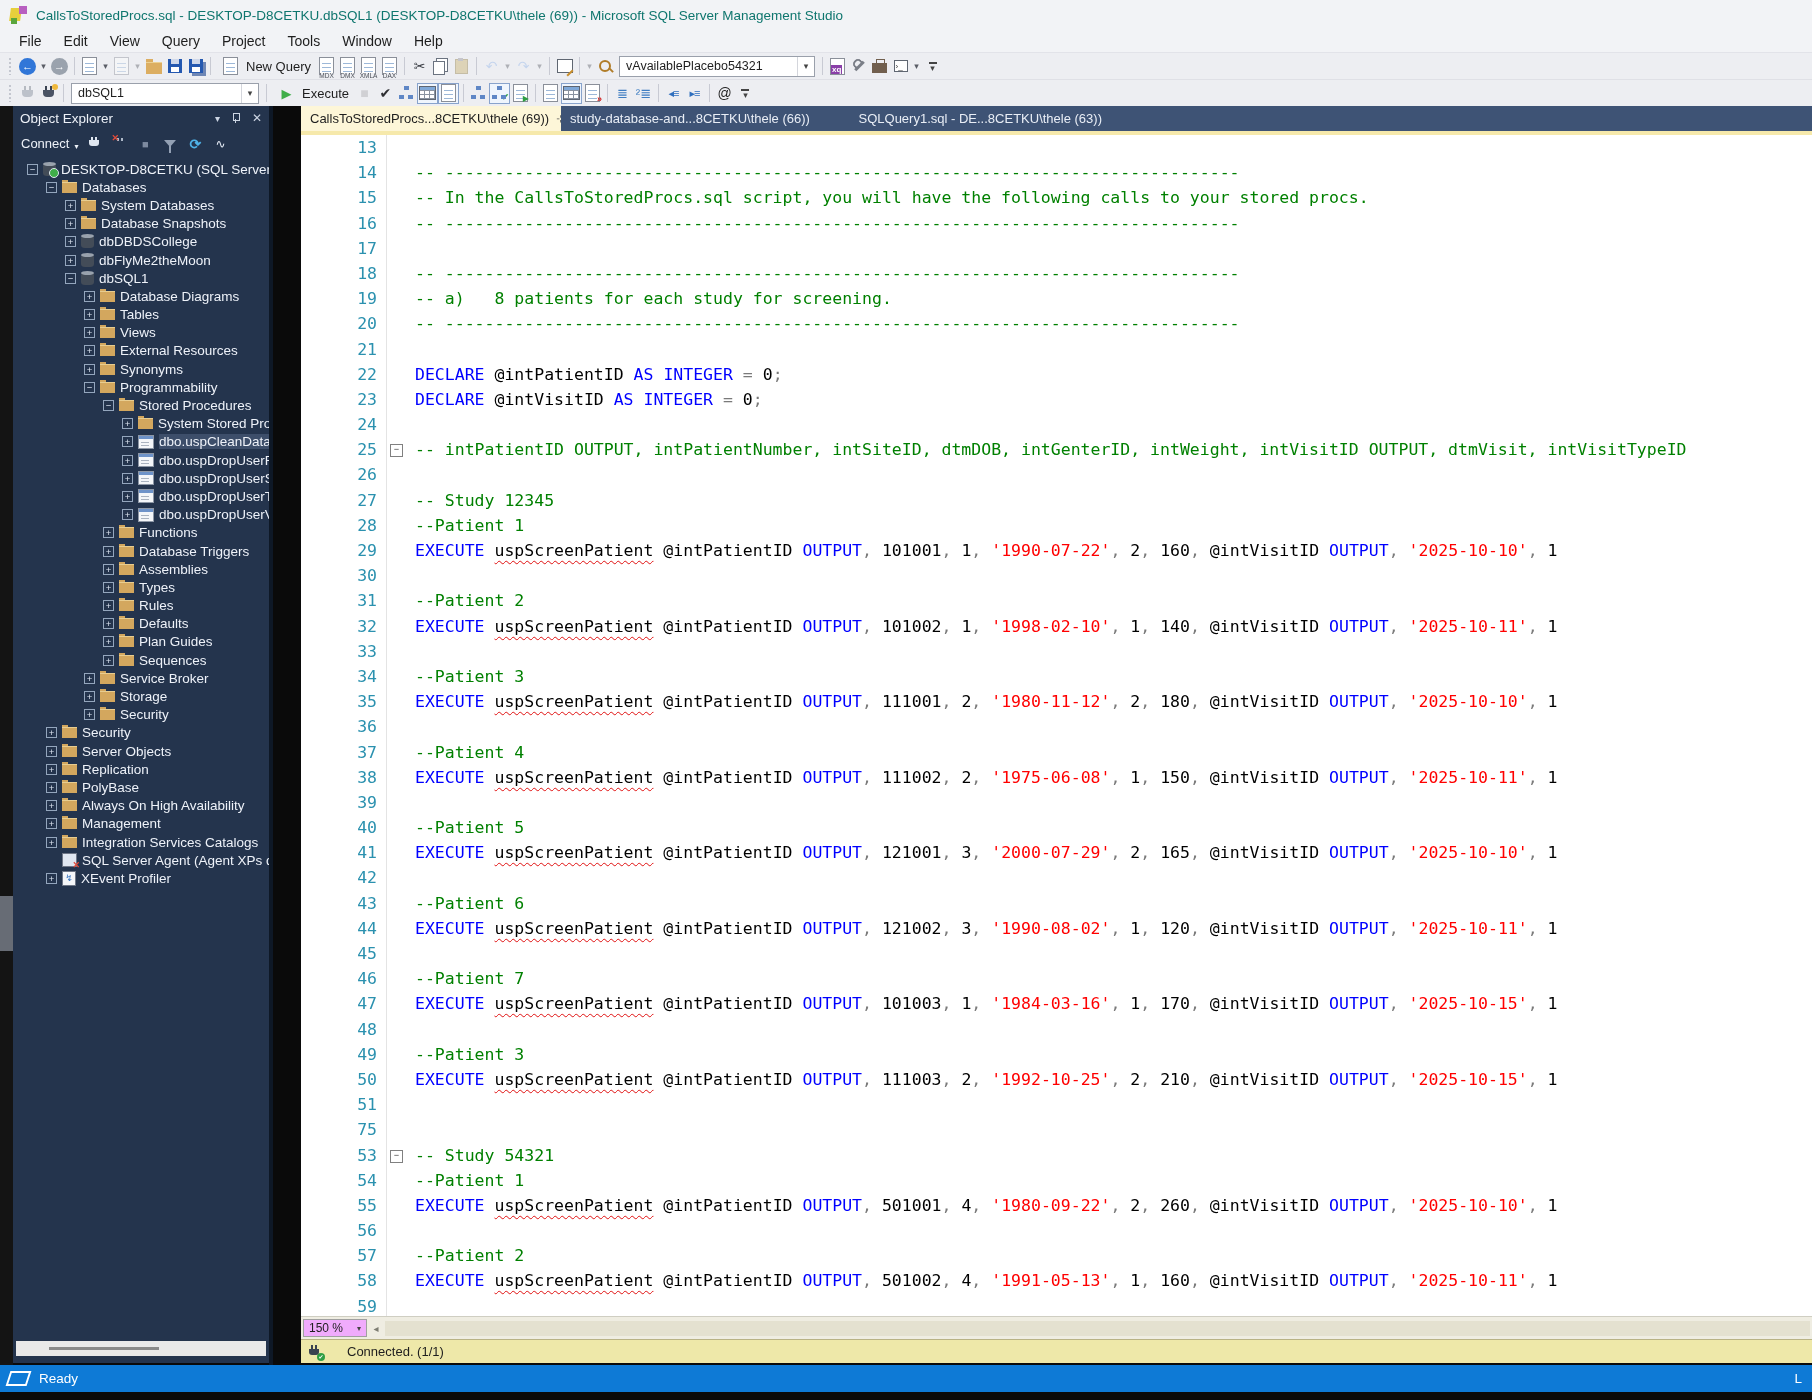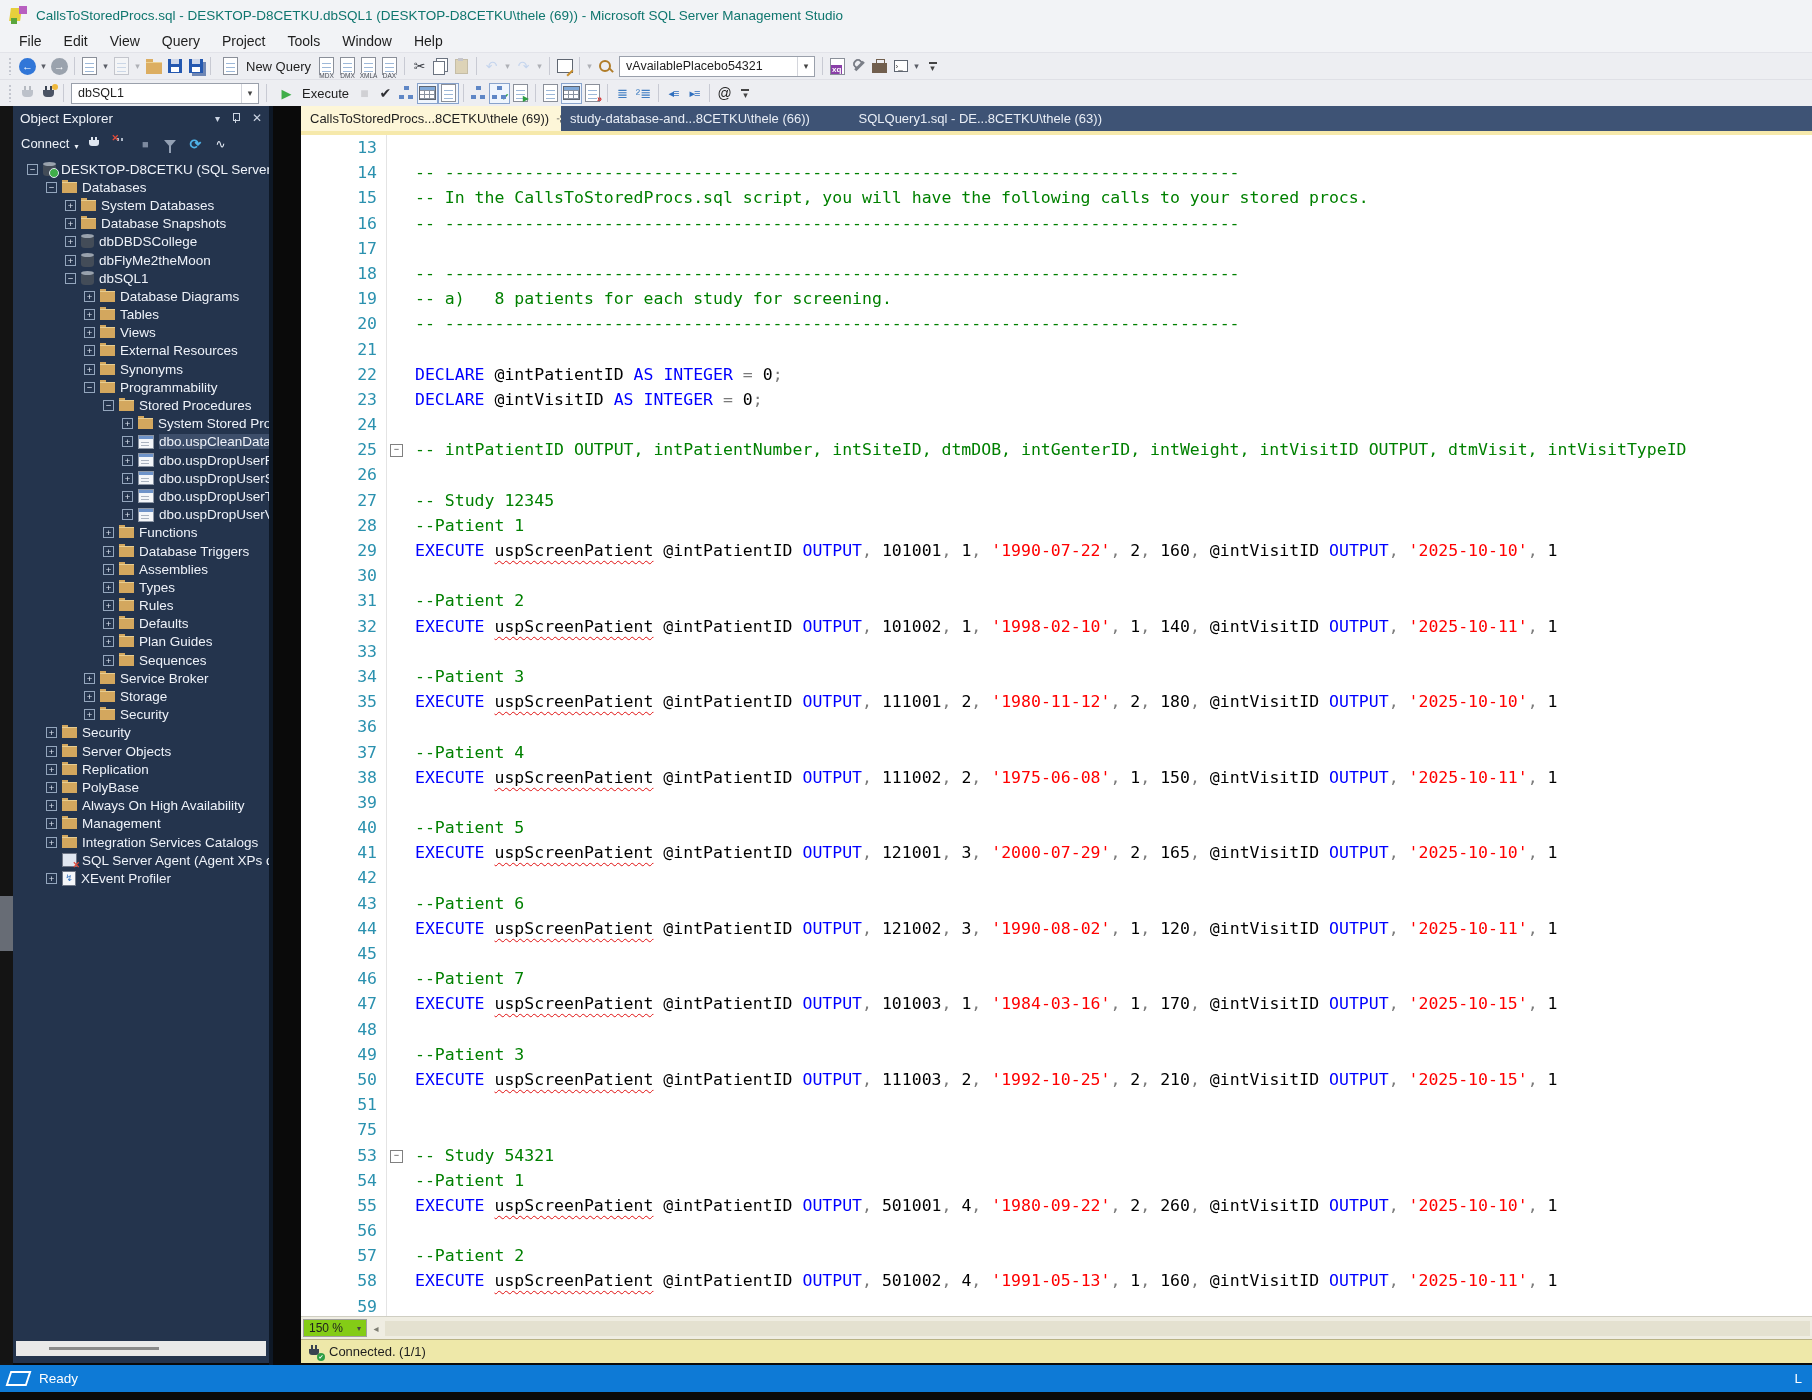--- a/index.html
+++ b/index.html
@@ -144,27 +144,27 @@
   .fold-box{position:absolute;left:3px;top:7px;width:11px;height:11px;border:1px solid #808080;background:#fff;
             font-size:9px;line-height:9px;text-align:center;color:#333;font-family:"Liberation Sans",sans-serif;}
   .code-text{padding-left:11px;color:#000;}
   .tok-comment{color:#008000;}
   .tok-kw{color:#0000ff;}
   .tok-str{color:#ff0000;}
   .tok-punct{color:#7a7a7a;}
   .tok-proc{text-decoration:underline;text-decoration-style:wavy;text-decoration-color:#e01010;
             text-decoration-thickness:1px;text-underline-offset:4px;}
   .scrollrow{height:22px;flex:none;background:#efede2;display:flex;align-items:center;border-top:1px solid #cfcec2;}
-  .zoom-combo{width:64px;height:18px;background:#84cc16;border:1px solid #a0a0a0;margin-left:2px;font-size:12px;color:#1e1e1e;
+  .zoom-combo{width:64px;height:18px;background:#f0abfc;border:1px solid #a0a0a0;margin-left:2px;font-size:12px;color:#1e1e1e;
               display:flex;align-items:center;padding:0 5px;gap:6px;box-sizing:border-box;flex:none;}
   .zoom-combo .za{font-size:8px;color:#444;margin-left:auto;}
   .hs-arrow{width:18px;text-align:center;font-size:10px;color:#7d7d72;flex:none;}
   .hs-track{flex:1;height:15px;background:#e4e1d0;margin-right:2px;}
   .connstrip{height:23px;flex:none;background:#eee8a9;border-top:1px solid #b9b385;display:flex;align-items:center;
-             gap:7px;padding-left:7px;font-size:13px;color:#1e1e1e;}
+             gap:25px;padding-left:7px;font-size:13px;color:#1e1e1e;}
   .conn-ico{width:14px;height:14px;position:relative;flex:none;}
   .conn-ico::before{content:"";position:absolute;left:3px;top:0;width:2px;height:4px;background:#3a4250;box-shadow:4px 0 0 #3a4250;}
   .conn-ico::after{content:"";position:absolute;left:1px;top:4px;width:10px;height:6px;background:#3a4250;border-radius:0 0 3px 3px;}
   .conn-ico .ok{position:absolute;right:-3px;bottom:-2px;width:8px;height:8px;background:#2f9e44;border-radius:50%;color:#fff;
                 font-size:6px;line-height:8px;text-align:center;}
   
   .statusbar{position:absolute;left:0;bottom:8px;width:100%;height:27px;background:#0e7ad6;color:#fff;
              display:flex;align-items:center;gap:10px;padding:0 8px;box-sizing:border-box;font-size:13.5px;}
   .ready-icon{width:17px;height:11px;border:2px solid #fff;transform:skewX(-18deg);flex:none;}
   .sb-right{margin-left:auto;padding-right:2px;}

